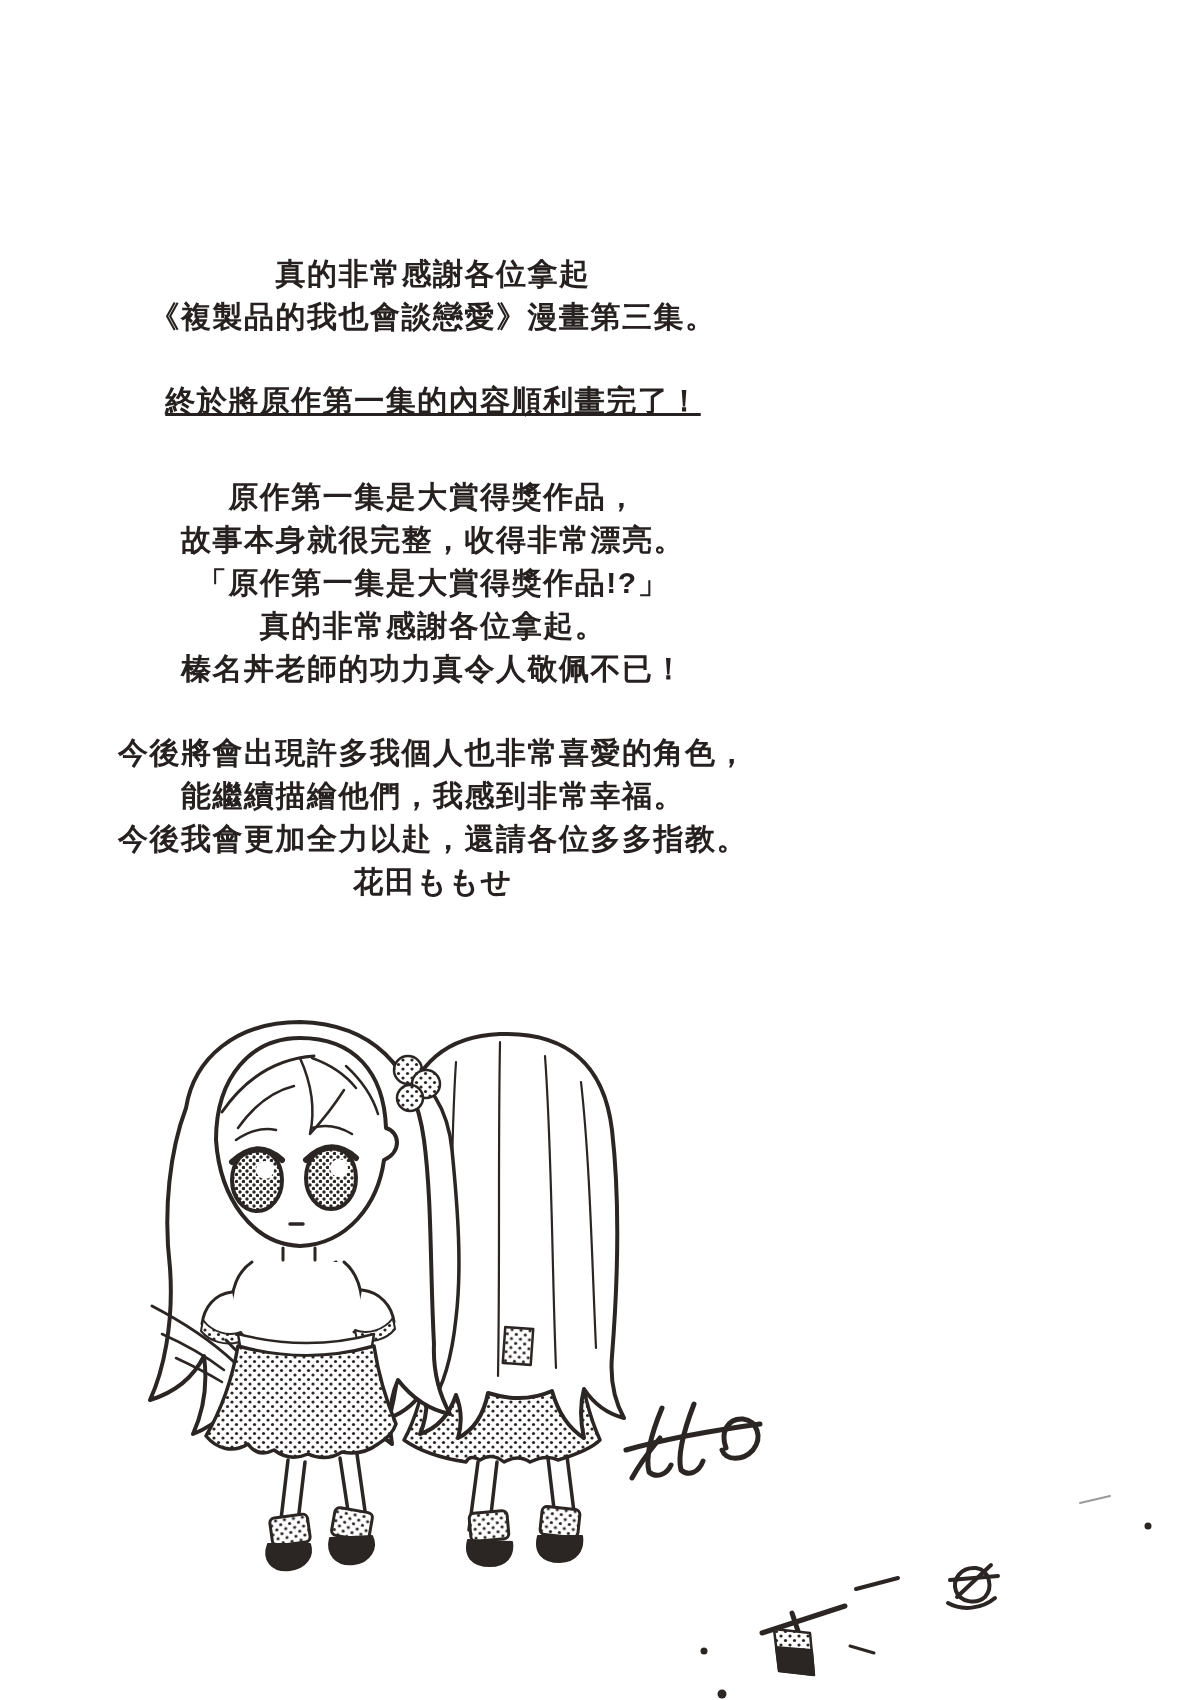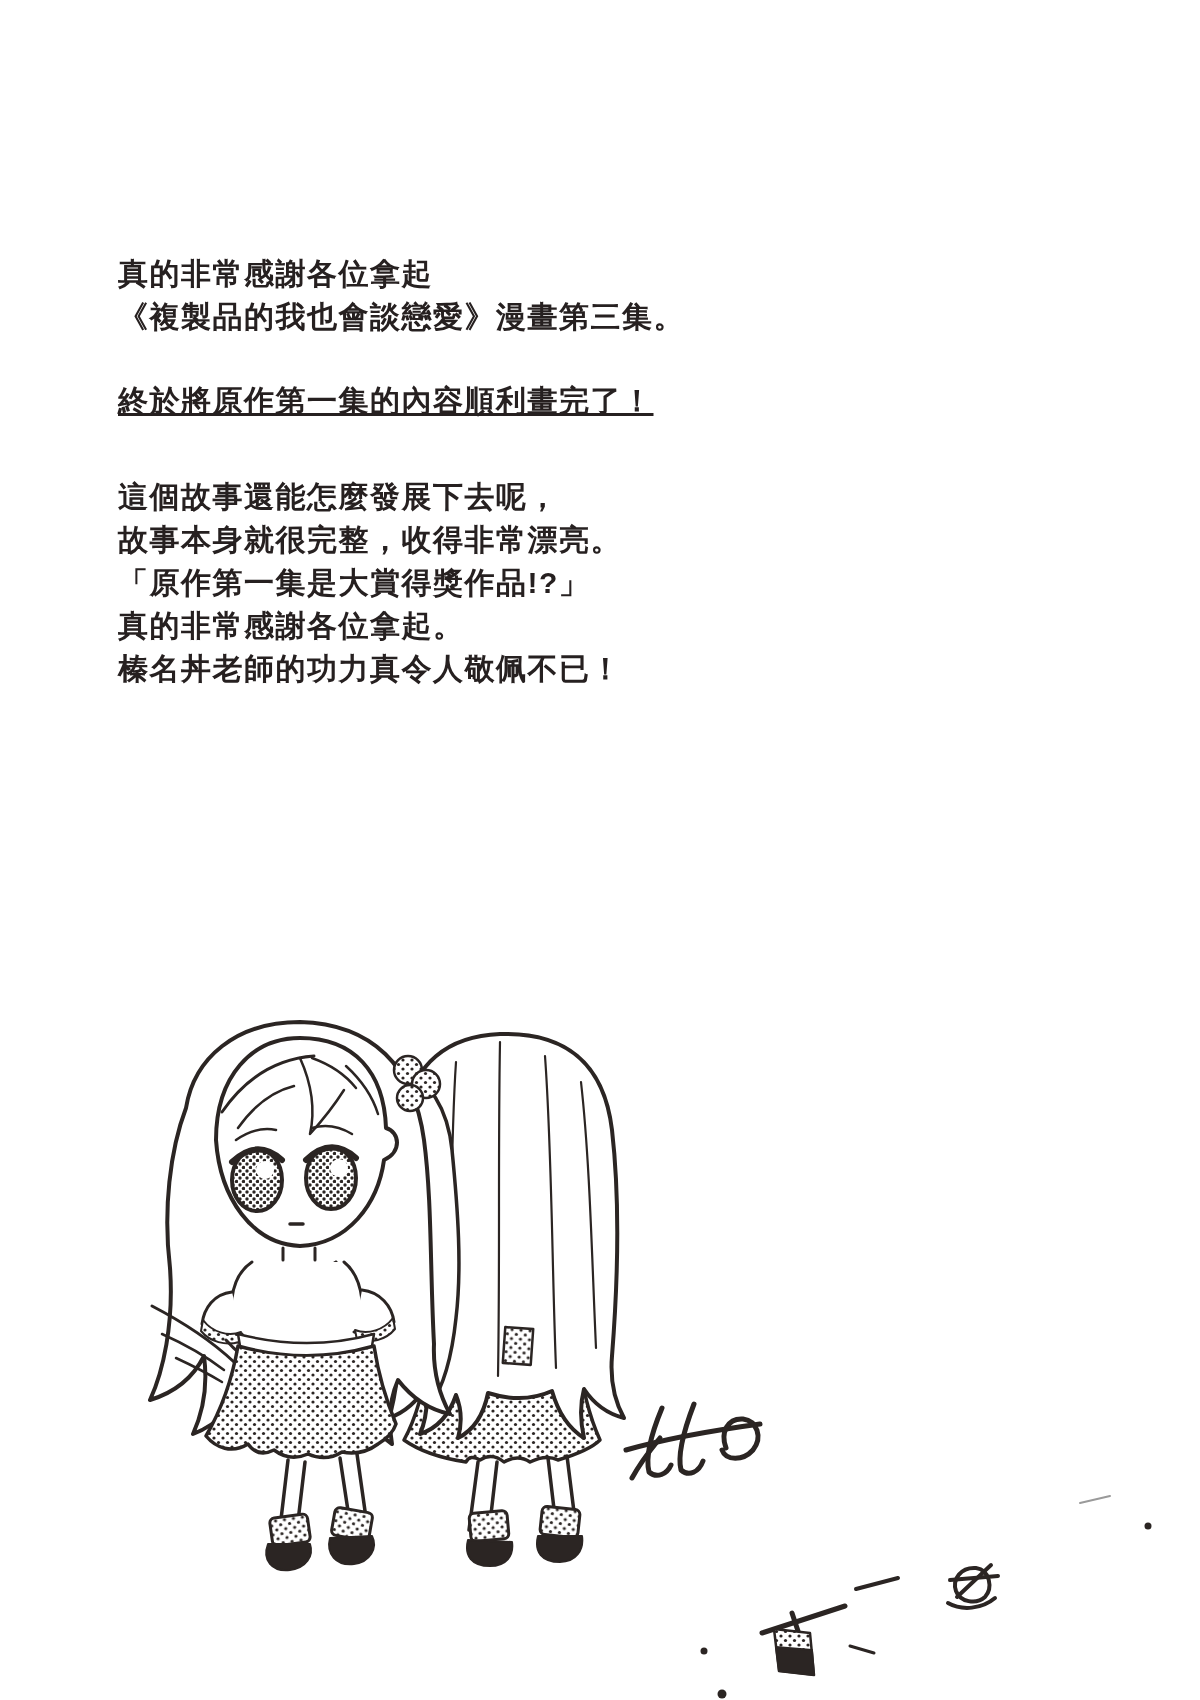--- a/index.html
+++ b/index.html
@@ -5,20 +5,21 @@
   html,body{margin:0;padding:0;}
   body{background:#e8e8e8;font-family:"Liberation Sans","DejaVu Sans",sans-serif;}
   .page{
     position:relative;width:1200px;height:1700px;margin:0 auto;
     background:#ffffff;overflow:hidden;
   }
   .text-block{
     position:absolute;left:118px;top:252px;
     color:#262020;font-size:30px;font-weight:600;
     letter-spacing:1.5px;
+    text-align:center;
   }
   .para{margin:0 0 42px 0;}
   .para .line{line-height:43px;white-space:nowrap;}
   .para-1{margin-bottom:41px;}
   .para-2{margin-bottom:53px;text-decoration:underline;}
   .para-3{margin-bottom:41px;}
   .para-4{margin-bottom:0;}
   .art{position:absolute;left:0;top:0;width:1200px;height:1700px;pointer-events:none;}
 </style>
 </head>
@@ -28,25 +29,31 @@
 
   <div class="text-block">
     <div class="para para-1">
       <div class="line">真的非常感謝各位拿起</div>
       <div class="line">《複製品的我也會談戀愛》漫畫第三集。</div>
     </div>
     <div class="para para-2">
       <div class="line">終於將原作第一集的內容順利畫完了！</div>
     </div>
     <div class="para para-3">
-      <div class="line">這個故事還能怎麼發展下去呢，</div>
+      <div class="line">原作第一集是大賞得獎作品，</div>
       <div class="line">故事本身就很完整，收得非常漂亮。</div>
       <div class="line">「原作第一集是大賞得獎作品!?」</div>
       <div class="line">真的非常感謝各位拿起。</div>
       <div class="line">榛名丼老師的功力真令人敬佩不已！</div>
+    </div>
+    <div class="para para-4">
+      <div class="line">今後將會出現許多我個人也非常喜愛的角色，</div>
+      <div class="line">能繼續描繪他們，我感到非常幸福。</div>
+      <div class="line">今後我會更加全力以赴，還請各位多多指教。</div>
+      <div class="line">花田ももせ</div>
     </div>
   </div>
 
   <svg class="art" viewBox="0 0 1200 1700" fill="none" stroke-linecap="round" stroke-linejoin="round">
     <defs>
       <pattern id="dots" width="9" height="9" patternUnits="userSpaceOnUse">
         <rect width="9" height="9" fill="#ffffff"></rect>
         <circle cx="2.5" cy="2.5" r="1.6" fill="#2b2523"></circle>
         <circle cx="7" cy="7" r="1.6" fill="#2b2523"></circle>
       </pattern>

